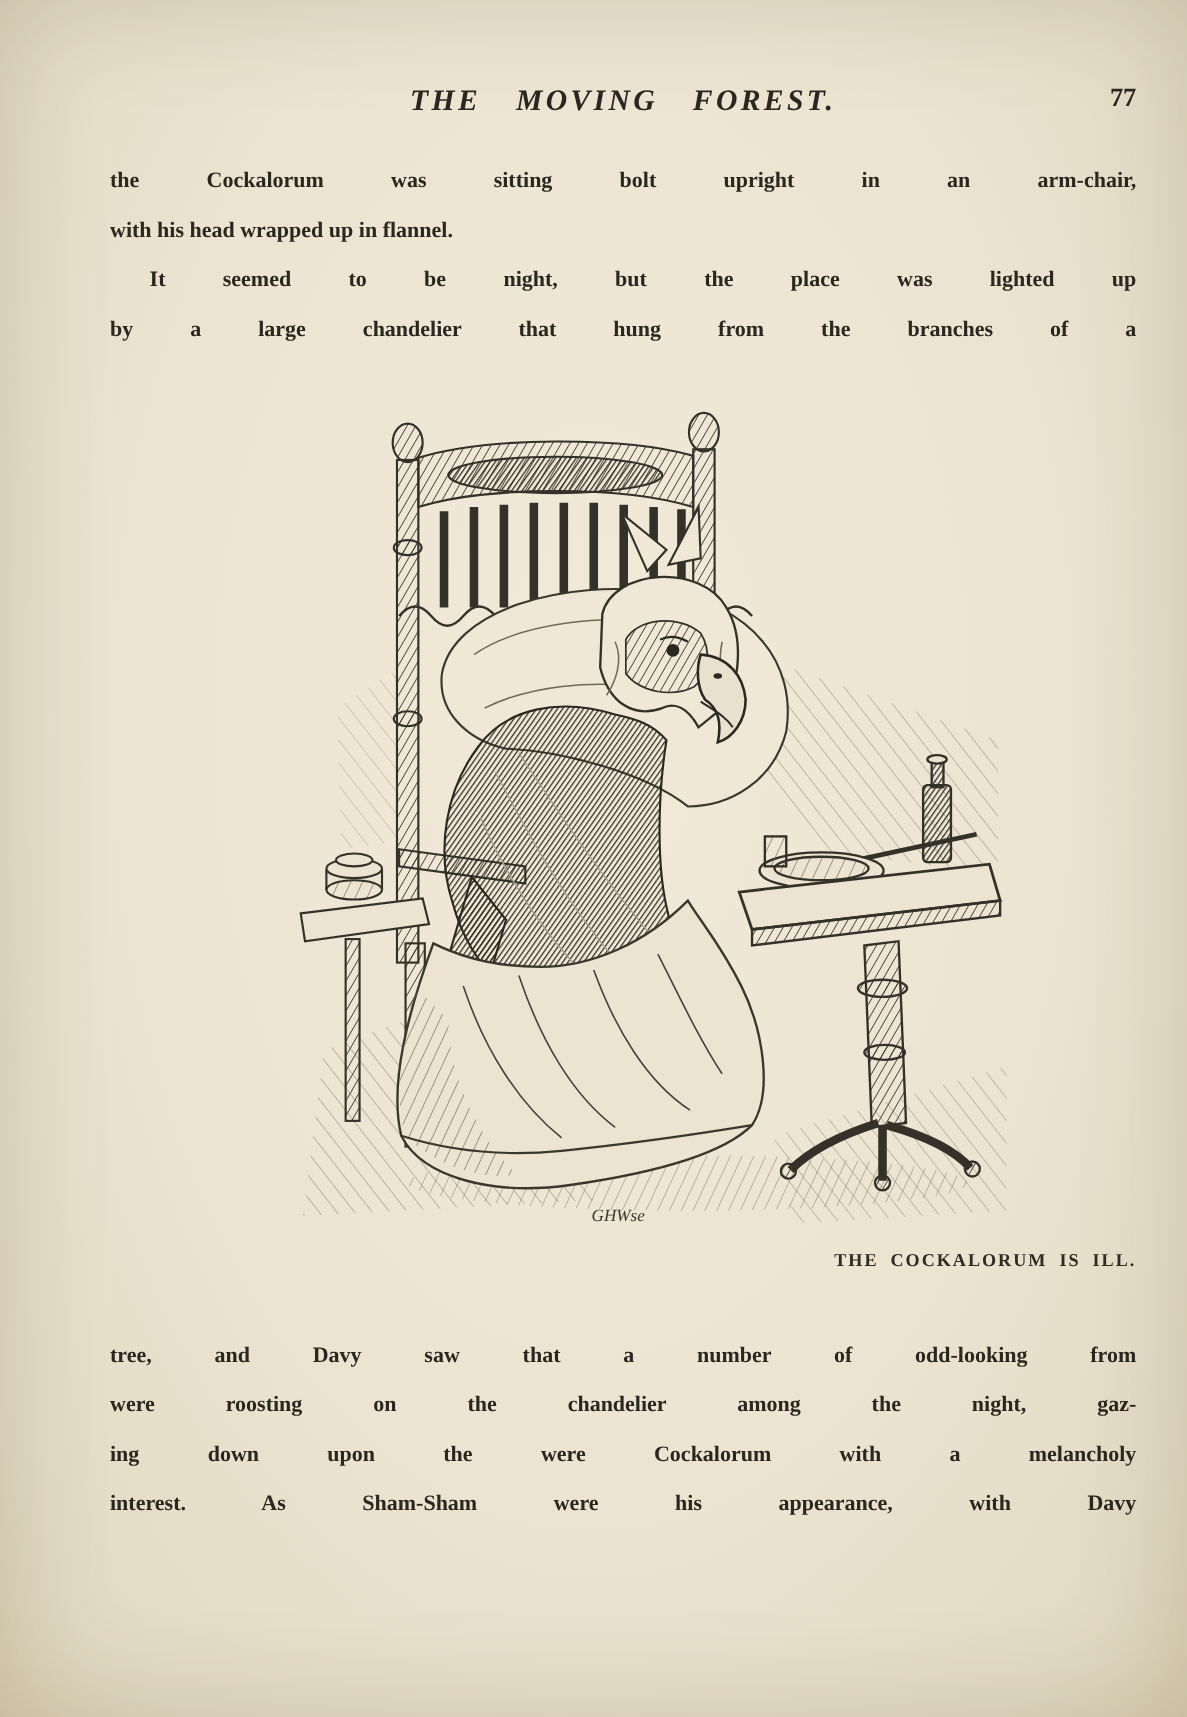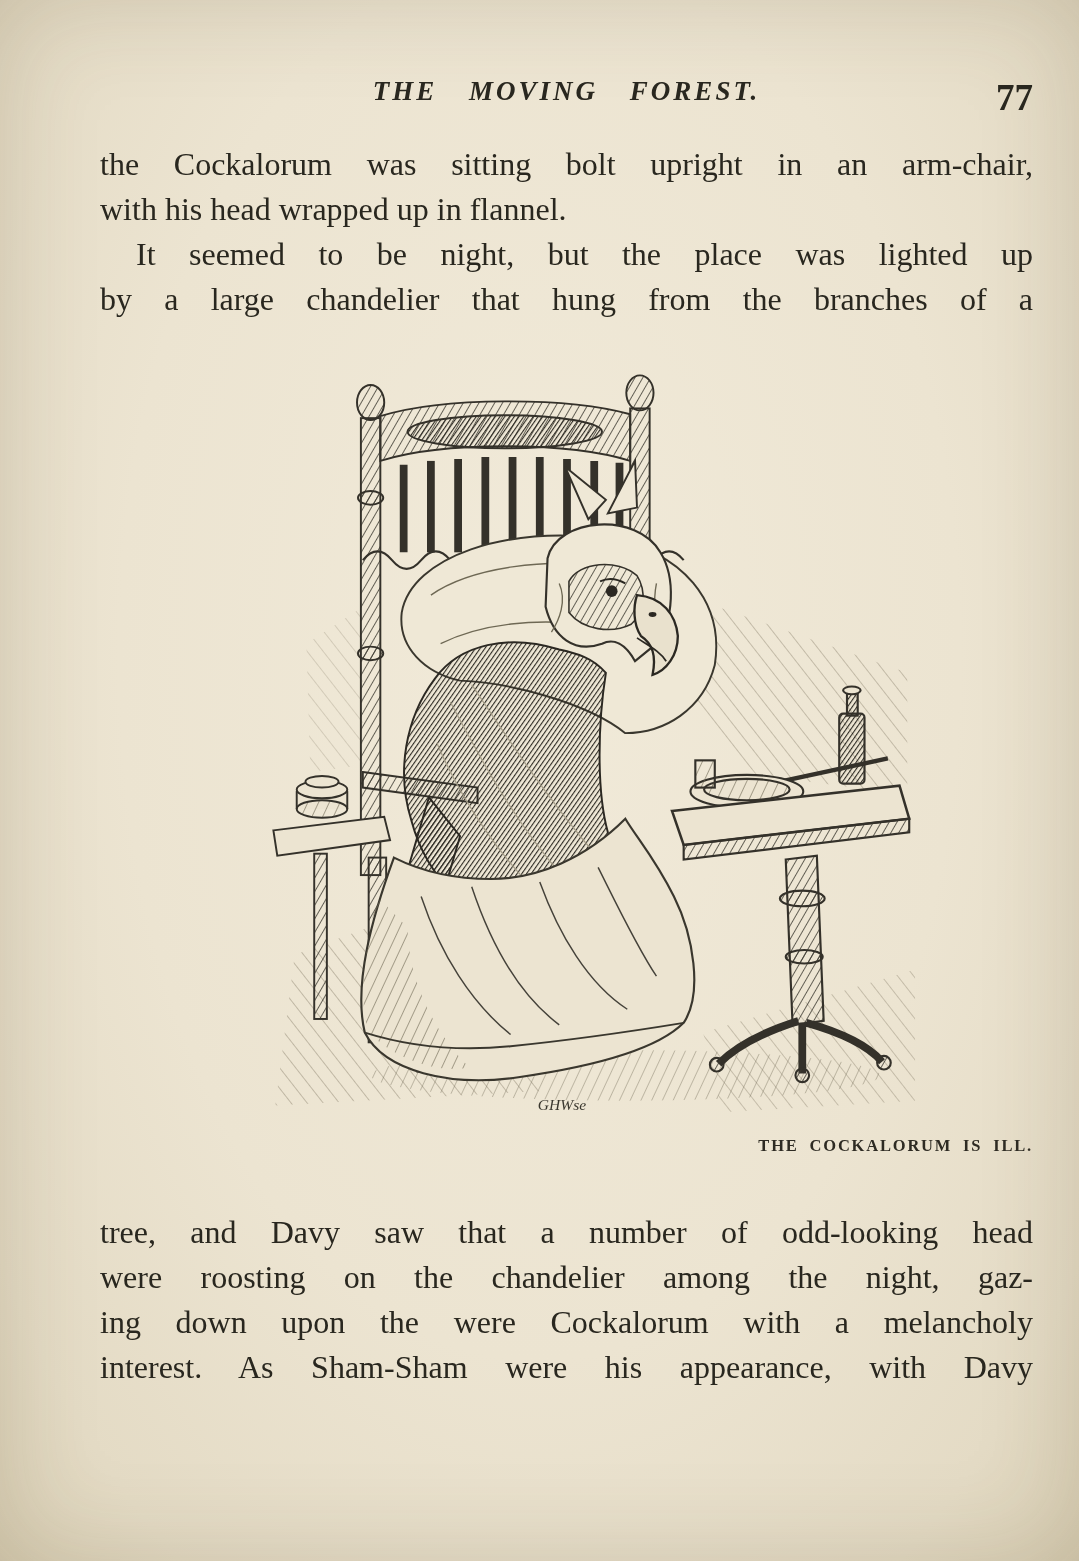--- a/index.html
+++ b/index.html
@@ -17,23 +17,23 @@
     color:#29271f;
   }
   .running-head { position:relative; height:40px; margin-bottom:26px; }
   .head-title {
     display:block; text-align:center;
     font-style:italic; font-weight:bold;
     font-size:27px; letter-spacing:3px; word-spacing:22px;
   }
   .page-number {
     position:absolute; right:0; top:0;
-    font-weight:bold; font-size:37px;
+    font-weight:bold; font-size:24px;
   }
-  .body-text { font-size:32px; }
+  .body-text { font-size:20px;font-weight:bold; }
   .tline {
     line-height:45px;
     text-align:justify;
     text-align-last:justify;
   }
   .tline.plain { text-align-last:left; }
   .tline.indent { text-indent:36px; }
   figure.illustration { margin:30px 0 0; text-align:right; }
   figure.illustration svg { display:block; margin:0 auto; }
   figcaption {
@@ -171,19 +171,19 @@
         <circle cx="686" cy="731" r="7" fill="url(#hMed)"></circle>
         <circle cx="602" cy="744" r="7" fill="url(#hMed)"></circle>
       </g>
 
       <text x="330" y="780" font-size="16" font-style="italic" font-family="Liberation Serif, DejaVu Serif, serif" fill="#3a372e">GHWse</text>
     </svg>
     <figcaption>THE COCKALORUM IS ILL.</figcaption>
   </figure>
 
   <section class="body-text bottom">
-    <div class="tline">tree, and Davy saw that a number of odd-looking head</div>
+    <div class="tline">tree, and Davy saw that a number of odd-looking from</div>
     <div class="tline">were roosting on the chandelier among the night, gaz-</div>
     <div class="tline">ing down upon the were Cockalorum with a melancholy</div>
     <div class="tline">interest.  As Sham-Sham were his appearance, with Davy</div>
   </section>
 
 </div>
 
 </body></html>

